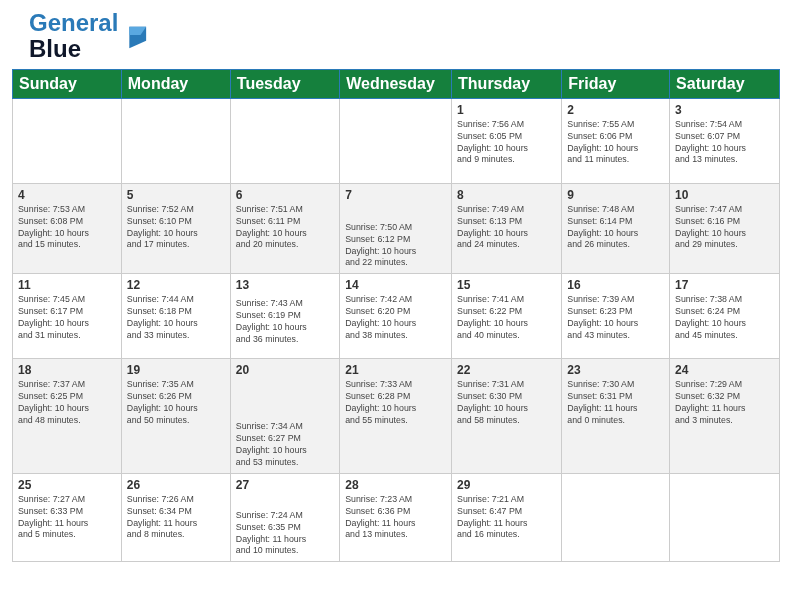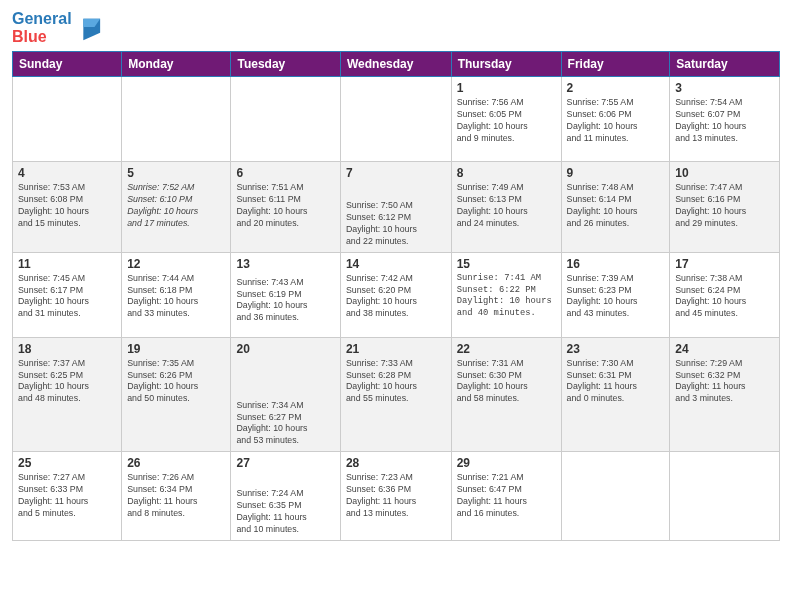--- a/index.html
+++ b/index.html
@@ -20,24 +20,25 @@
       justify-content: space-between;
       align-items: flex-start;
       margin-bottom: 6px;
     }
     .logo {
       display: flex;
       align-items: center;
       gap: 0;
     }
     .logo-text {
-      font-size: 16px;
+      font-size: 24px;
       font-weight: bold;
       color: #333;
       line-height: 1.1;
+      margin-left: 17px;
     }
     .logo-text span {
       color: #2a7ab8;
     }
     .logo-icon {
       width: 28px;
       height: 28px;
       margin-left: 2px;
     }
     .title-block {
@@ -52,25 +53,25 @@
     .subtitle {
       font-size: 13px;
       color: #555;
     }
     .calendar {
       width: 100%;
       border-collapse: collapse;
       font-size: 9.5px;
     }
     .calendar th {
-      background: #701a75;
+      background: #15803d;
       color: #fff;
       text-align: left;
       padding: 5px 6px;
-      font-size: 12px;
+      font-size: 16px;
       font-weight: bold;
       border: 1px solid #2a7ab8;
     }
     .calendar td {
       border: 1px solid #ccc;
       vertical-align: top;
       padding: 4px 5px;
       width: 113px;
       min-height: 80px;
       height: 85px;
@@ -99,21 +100,21 @@
   </style>
 </head>
 <body>
 
 <div class="page">
   <div class="header">
     <div class="logo">
       <div>
         <div class="logo-text">
           <span>General</span><br>
-          <span style="color:#ef4444;">Blue</span>
+          <span style="color:#0f172a;">Blue</span>
         </div>
       </div>
       <svg class="logo-icon" viewBox="0 0 30 30">
         <polygon points="10,5 28,5 28,20 10,28" fill="#2a7ab8"></polygon>
         <polygon points="10,5 28,5 22,14 10,14" fill="#5aa8e0"></polygon>
       </svg>
     </div>
     <div class="title-block">
       <div class="month-title"></div>
       <div class="subtitle"></div>
@@ -163,21 +164,21 @@
         <tr class="row-shaded">
           <td>
             <span class="day-number">4</span>
             <div class="day-info" style="white-space: pre-line;">Sunrise: 7:53 AM
 Sunset: 6:08 PM
 Daylight: 10 hours
 and 15 minutes.</div>
           </td>
           <td>
             <span class="day-number">5</span>
-            <div class="day-info" style="white-space: pre-line; font-style: italic;">Sunrise: 7:52 AM
+            <div class="day-info" style="white-space: pre-line;">Sunrise: 7:52 AM
 Sunset: 6:10 PM
 Daylight: 10 hours
 and 17 minutes.</div>
           </td>
           <td>
             <span class="day-number">6</span>
             <div class="day-info" style="white-space: pre-line;">Sunrise: 7:51 AM
 Sunset: 6:11 PM
 Daylight: 10 hours
 and 20 minutes.</div>
@@ -235,21 +236,21 @@
           </td>
           <td>
             <span class="day-number">14</span>
             <div class="day-info" style="white-space: pre-line;">Sunrise: 7:42 AM
 Sunset: 6:20 PM
 Daylight: 10 hours
 and 38 minutes.</div>
           </td>
           <td>
             <span class="day-number">15</span>
-            <div class="day-info" style="white-space: pre-line; font-family: Liberation Mono, monospace;">Sunrise: 7:41 AM
+            <div class="day-info" style="white-space: pre-line;">Sunrise: 7:41 AM
 Sunset: 6:22 PM
 Daylight: 10 hours
 and 40 minutes.</div>
           </td>
           <td>
             <span class="day-number">16</span>
             <div class="day-info" style="white-space: pre-line;">Sunrise: 7:39 AM
 Sunset: 6:23 PM
 Daylight: 10 hours
 and 43 minutes.</div>

